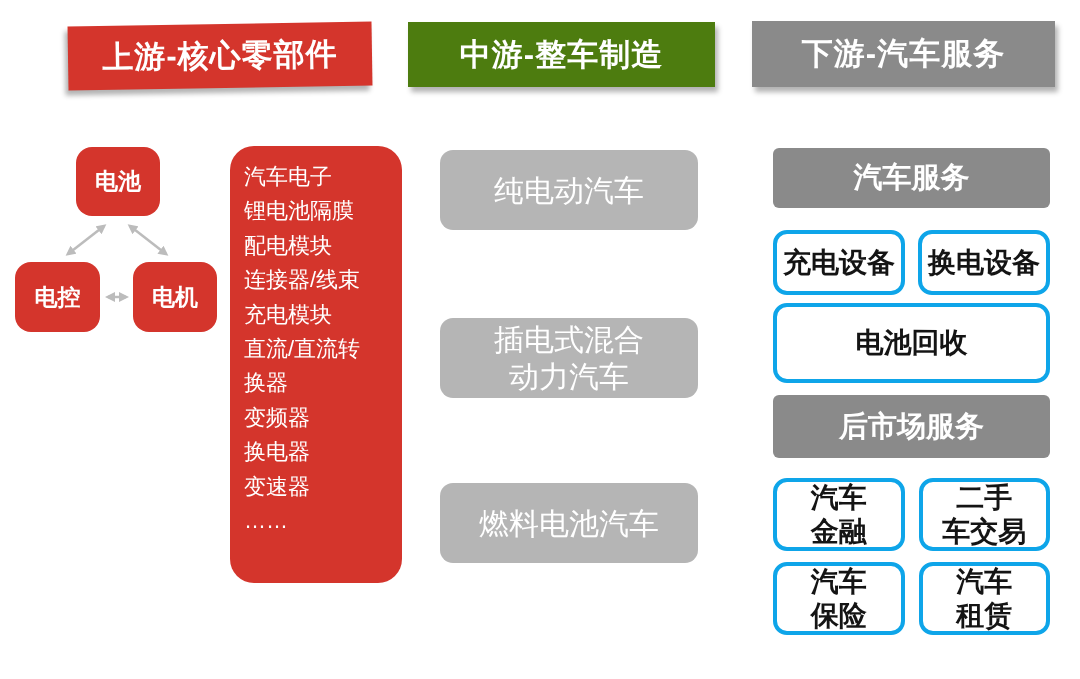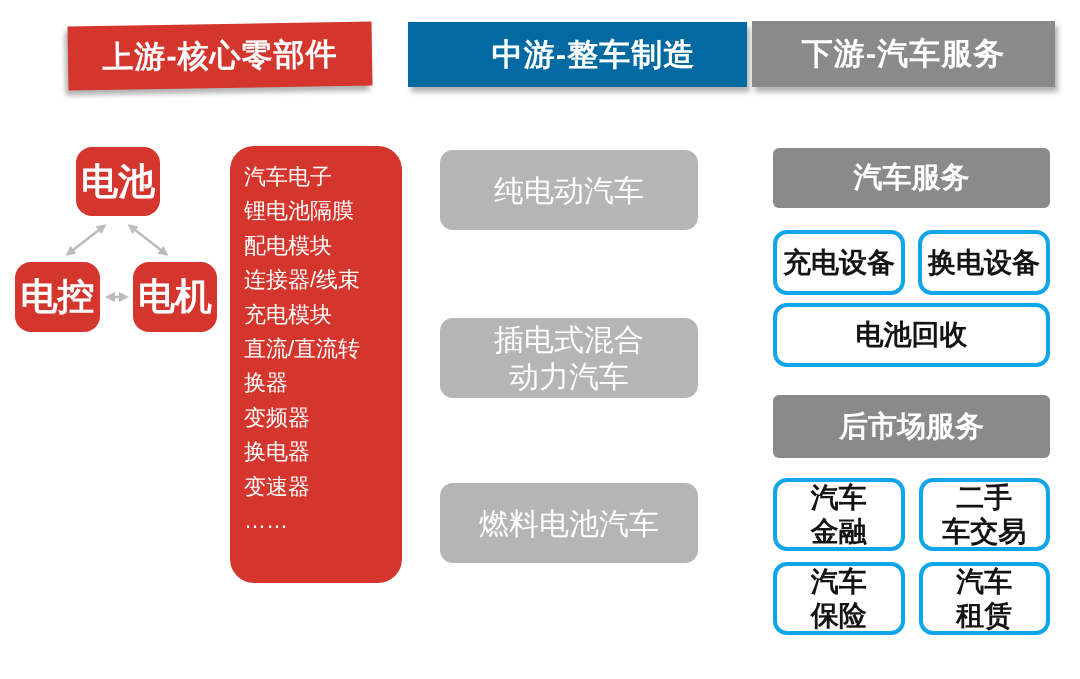--- a/index.html
+++ b/index.html
@@ -4,29 +4,29 @@
 <style>
   html,body { margin:0; padding:0; background:#ffffff; }
   body { font-family:"Liberation Sans", sans-serif; }
   .canvas { position:relative; width:1080px; height:679px; background:#ffffff; overflow:hidden; }
 
   
   .hdr { position:absolute; display:flex; align-items:center; justify-content:center;
          color:#ffffff; font-size:31px; font-weight:600; letter-spacing:1px; }
   .hdr-red  { left:68px;  top:24px; width:304px; height:64px; background:#d4352c;
               transform:rotate(-0.9deg); box-shadow:-3px 5px 5px rgba(0,0,0,0.30); }
-  .hdr-mid  { left:408px; top:22px; width:307px; height:65px; background:#0369a1;
-              box-shadow:3px 5px 5px rgba(0,0,0,0.30);padding-left:32px; }
+  .hdr-mid  { left:408px; top:22px; width:307px; height:65px; background:#4d7c0f;
+              box-shadow:3px 5px 5px rgba(0,0,0,0.30); }
   .hdr-down { left:752px; top:21px; width:303px; height:66px; background:#8a8a8a;
               box-shadow:3px 5px 5px rgba(0,0,0,0.30); }
 
   
   .node { position:absolute; background:#d4352c; color:#ffffff; border-radius:16px;
           display:flex; align-items:center; justify-content:center;
-          font-size:37px; font-weight:600; }
+          font-size:23px; font-weight:600; }
   .node-battery { left:76px;  top:147px; width:84px; height:69px; }
   .node-control { left:15px;  top:262px; width:85px; height:70px; }
   .node-motor   { left:133px; top:262px; width:84px; height:70px; }
 
   
   .arrows { position:absolute; left:0; top:0; pointer-events:none; }
 
   
   .components { position:absolute; left:230px; top:146px; width:172px; height:437px;
                 background:#d4352c; border-radius:24px; color:#ffffff;
@@ -52,21 +52,21 @@
                 font-size:29px; font-weight:600; }
   .down-sec-2 .down-title { height:63px; }
   .down-grid { display:grid; grid-template-columns:1fr 1fr; }
   .down-sec-1 .down-grid { margin-top:22px; gap:8px 13px; }
   .down-sec-2 .down-grid { margin-top:20px; gap:11px 14px; }
   .wbox { background:#ffffff; border:4px solid #0ea5e9; border-radius:14px;
           display:flex; align-items:center; justify-content:center; text-align:center;
           font-size:28px; font-weight:600; color:#141414; white-space:pre-line;
           line-height:34px; box-sizing:border-box; }
   .wbox-charge, .wbox-swap { height:65px; }
-  .wbox-recycle { grid-column:1 / 3; height:64px; }
+  .wbox-recycle { grid-column:1 / 3; height:80px; }
   .down-sec-2 .wbox { height:73px; }
 </style>
 </head>
 <body>
 
 <div class="canvas">
 
   <div class="hdr hdr-red">上游-核心零部件</div>
   <div class="hdr hdr-mid">中游-整车制造</div>
   <div class="hdr hdr-down">下游-汽车服务</div>

